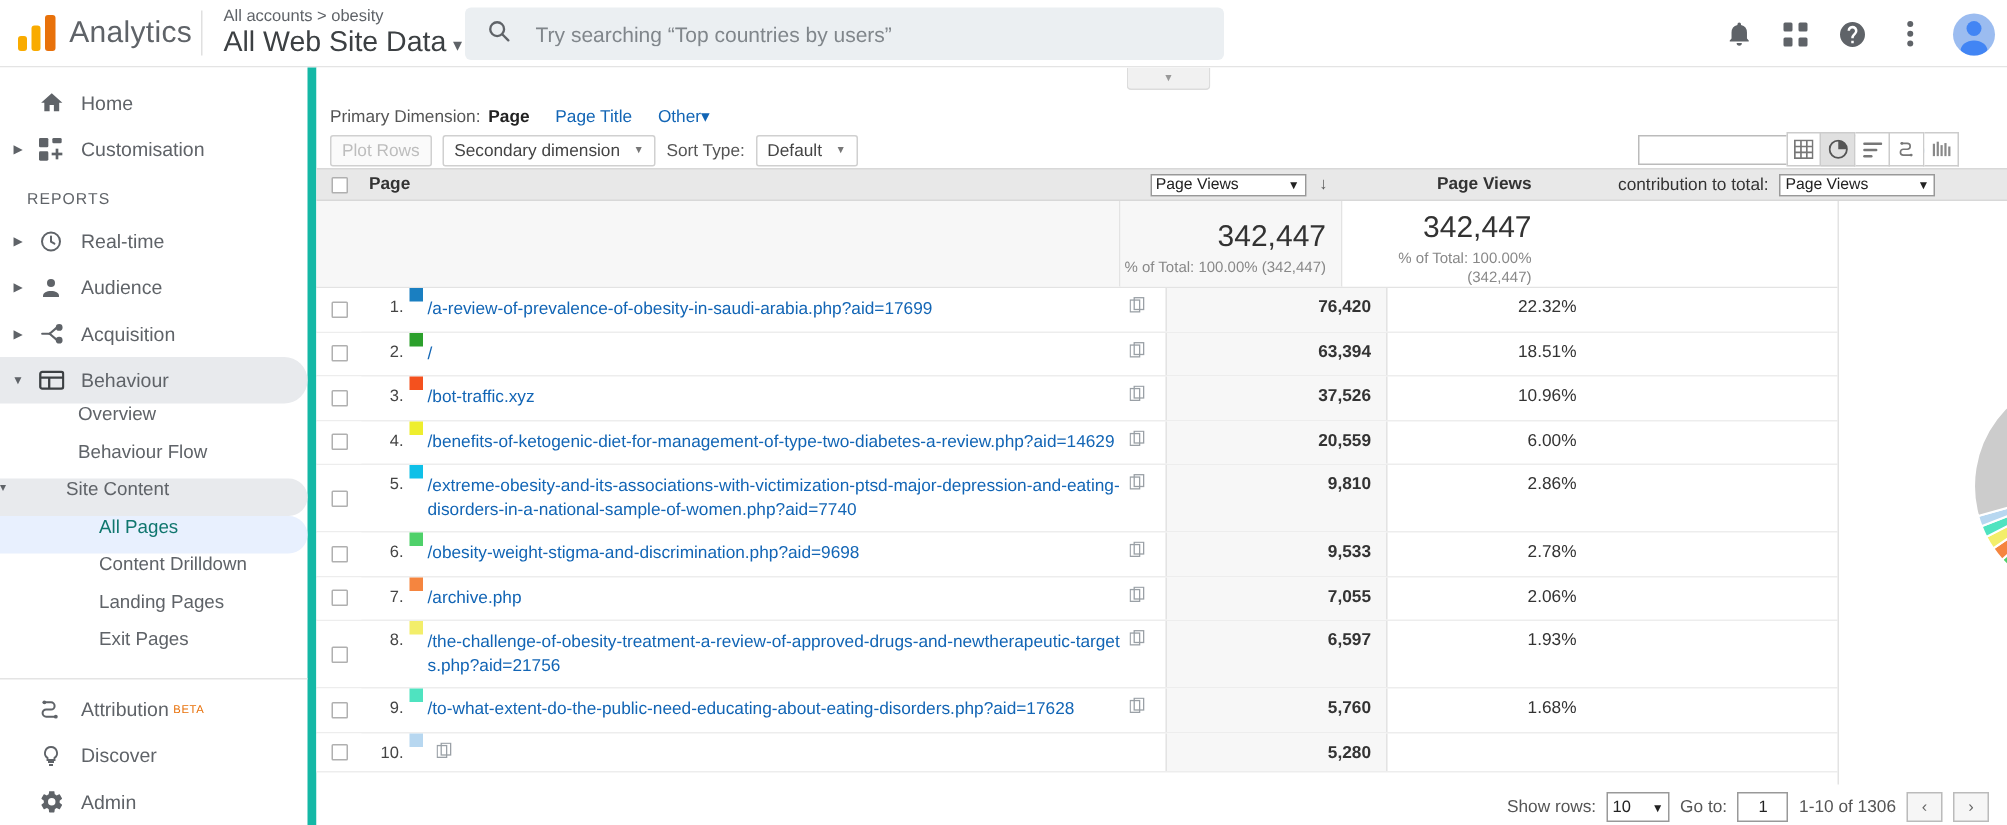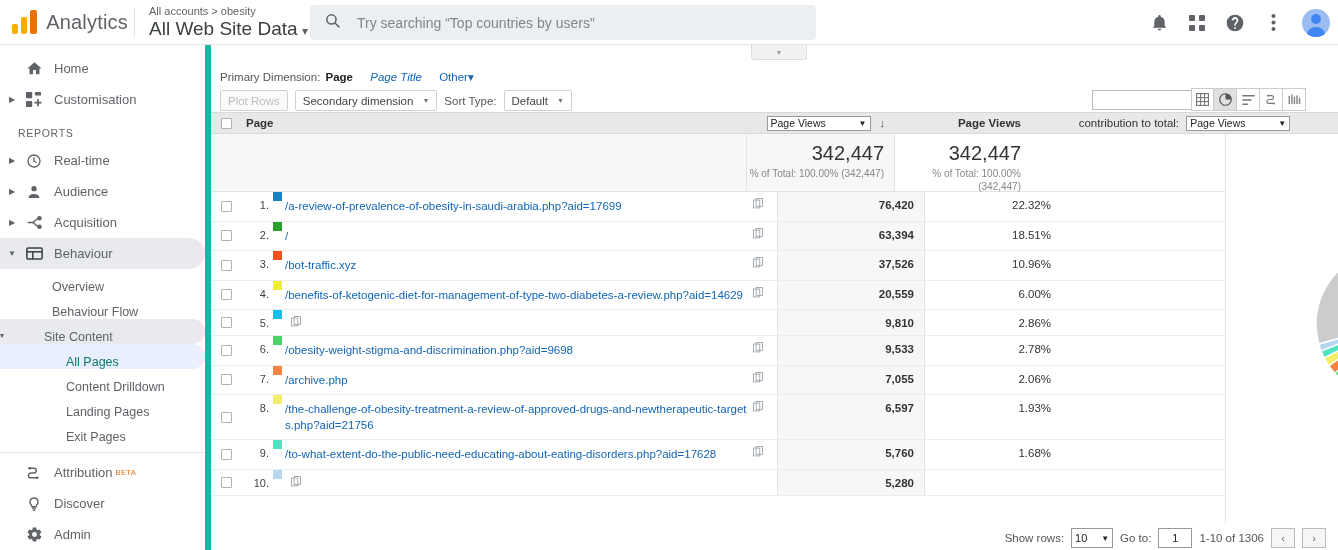--- a/index.html
+++ b/index.html
@@ -60,21 +60,21 @@
   .nav-item {
     height: 31px; display: flex; align-items: center; cursor: pointer;
     border-radius: 0 16px 16px 0; color: #5f6368; position: relative;
   }
   .nav-arrow { width: 16px; text-align: center; font-size: 8px; color: #5f6368; flex: none; margin-left: 4px; }
   .nav-ico { width: 28px; display: flex; align-items: center; justify-content: center; flex: none; }
   .nav-label { padding-left: 6px; white-space: nowrap; }
   .nav-item.sel { background: #e8eaed; }
   .sec-head { font-size: 10.5px; color: #5f6368; letter-spacing: .7px; padding: 12px 0 6px 18px; }
   .sub-item {
-    height: 25px; display: flex; align-items: flex-end; cursor: pointer;
+    height: 25px; display: flex; align-items: flex-start; cursor: pointer;
     color: #5f6368; border-radius: 0 16px 16px 0; font-size: 12.5px;
   }
   .sub-item .txt { padding-left: 52px; }
   .sub-item.group { }
   .sub-item.group .txt { padding-left: 44px; position: relative; }
   .sub-item.group .txt::before { content: "▾"; position: absolute; left: 0px; font-size: 8px; top: 1px; }
   .sub-item.grey { background: #e8eaed; }
   .sub-item.active { background: #e8f0fe; color: #0f766e; }
   .sub-item.lvl3 .txt { padding-left: 66px; }
   .nav-sep { height: 1px; background: #e4e4e4; margin: 8px 0 4px 0; }
@@ -86,21 +86,21 @@
   .collapse-btn {
     position: absolute; left: 540px; top: 0px; width: 56px; height: 15px;
     background: #f1f1f1; border: 1px solid #dcdcdc; border-top: none;
     border-radius: 0 0 3px 3px; cursor: pointer;
     display: flex; align-items: center; justify-content: center;
   }
   .collapse-btn::after { content: "▼"; font-size: 7px; color: #999; }
 
   .prim-dim { position: absolute; top: 25px; left: 9px; font-size: 11.5px; color: #555; }
   .prim-dim b { color: #222; font-weight: bold; margin-left: 2px; }
-  .prim-dim a { color: #1265b5; text-decoration: none; margin-left: 14px; cursor: pointer; font-style: italic; }
+  .prim-dim a { color: #1265b5; text-decoration: none; margin-left: 14px; cursor: pointer; }
   .prim-dim .other { color: #1265b5; margin-left: 14px; cursor: pointer; }
 
   .toolbar { position: absolute; top: 45px; left: 9px; display: flex; align-items: center; gap: 7px; }
   .btn {
     height: 21px; border: 1px solid #d0d0d0; background: #fff; border-radius: 2px;
     font-size: 11.5px; color: #444; padding: 0 7px; display: flex; align-items: center;
     cursor: pointer; font-family: "Liberation Sans", sans-serif;
   }
   .btn.disabled { color: #bdbdbd; background: #fafafa; cursor: default; }
   .btn .car { font-size: 7px; margin-left: 9px; color: #777; }
@@ -137,21 +137,21 @@
   .hdrsel {
     height: 15px; border: 1px solid #999; background: #fff; font-size: 10.5px; color: #222;
     padding: 0 3px; display: inline-flex; align-items: center; justify-content: space-between;
     width: 104px; font-weight: normal; cursor: pointer; vertical-align: middle;
   }
   .hdrsel .v { font-size: 8px; }
   .sortarrow { font-size: 11px; color: #555; margin-left: 9px; font-weight: normal; }
   .m1head { display: flex; align-items: center; justify-content: flex-end; }
 
   .totrow { display: flex; border-bottom: 1px solid #e3e3e3; height: 58px; }
-  .tot-cell { display: flex; flex-direction: column; align-items: flex-end; justify-content: flex-start; padding: 8px 10px 0 0; }
+  .tot-cell { display: flex; flex-direction: column; align-items: flex-end; justify-content: center; padding: 8px 10px 0 0; }
   .tot-big { font-size: 20px; color: #333; font-weight: normal; }
   .tot-sub { font-size: 10px; color: #888; margin-top: 3px; text-align: right; line-height: 1.25; }
   .tot-left { width: 536px; flex: none; background: #f7f7f7; border-right: 1px solid #e3e3e3; }
   .tot-m1 { width: 148px; flex: none; background: #f7f7f7; border-right: 1px solid #e3e3e3; }
   .tot-m2 { width: 136px; flex: none; background: #fff; }
   .tot-pie { flex: 1; background: #fff; }
 
   .row { display: flex; border-bottom: 1px solid #ededed; min-height: 26px; font-size: 11.5px; }
   .row .rchk { width: 30px; flex: none; display: flex; justify-content: center; align-items: center; background: #fff; }
   .row .ridx { width: 28px; flex: none; text-align: right; color: #444; padding-top: 7px; font-size: 11px; }
@@ -587,20 +587,21 @@
         </div>
         <div class="row">
           <div class="rchk">
             <span class="cb"></span>
           </div>
           <div class="rowcells">
             <div class="ridx">5.</div>
             <div class="rswatch-wrap">
               <span class="rsw" style="background:#0fc0e8"></span>
             </div>
+            <div class="rurl"><a>/extreme-obesity-and-its-associations-with-victimization-ptsd-major-depression-and-eating-disorders-in-a-national-sample-of-women.php?aid=7740</a></div>
             <div class="ricon">
               <svg width="11" height="11" viewBox="0 0 14 14" fill="none" stroke="#9aa0a6" stroke-width="1.1">
                 <rect x="0.6" y="2.6" width="8" height="10"></rect>
                 <rect x="4" y="0.6" width="8" height="10"></rect>
               </svg>
             </div>
           </div>
           <div class="rm1">9,810</div>
           <div class="rm2">2.86%</div>
           <div class="rpie"></div>

